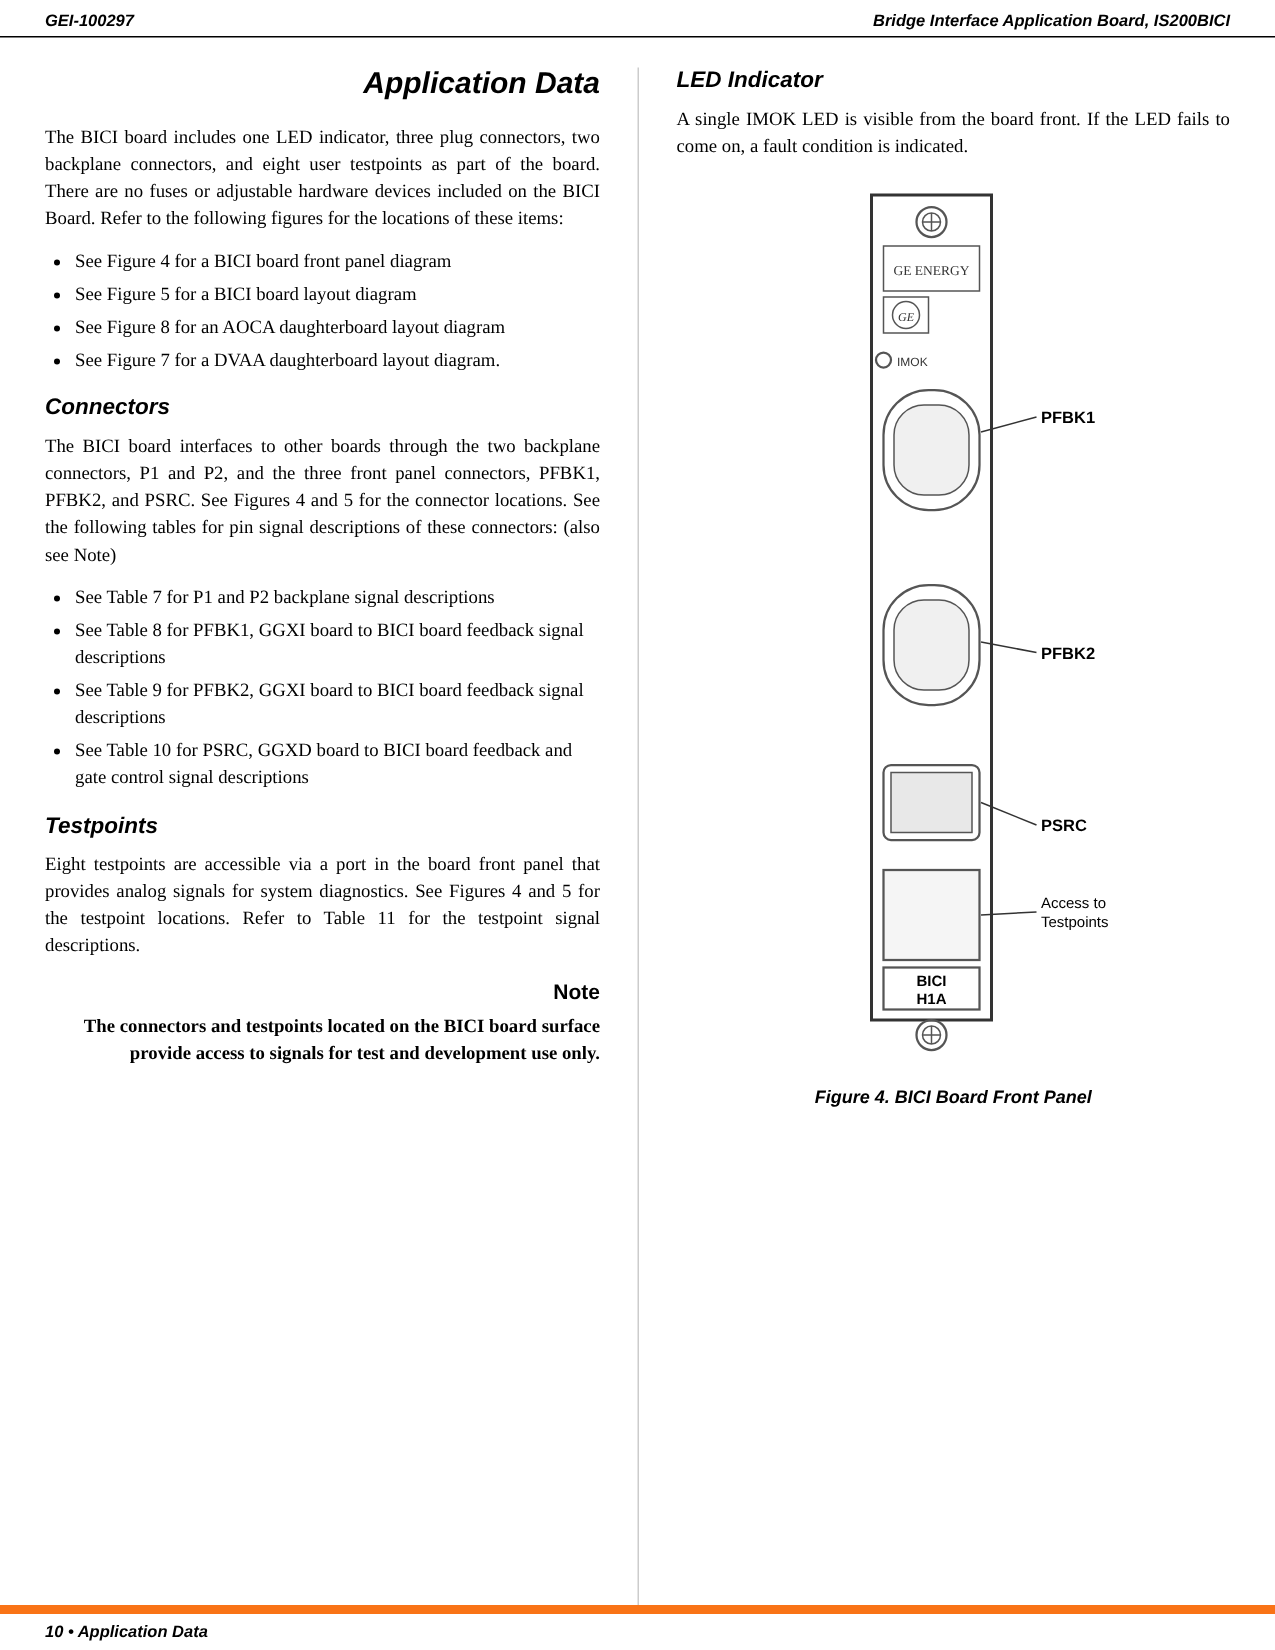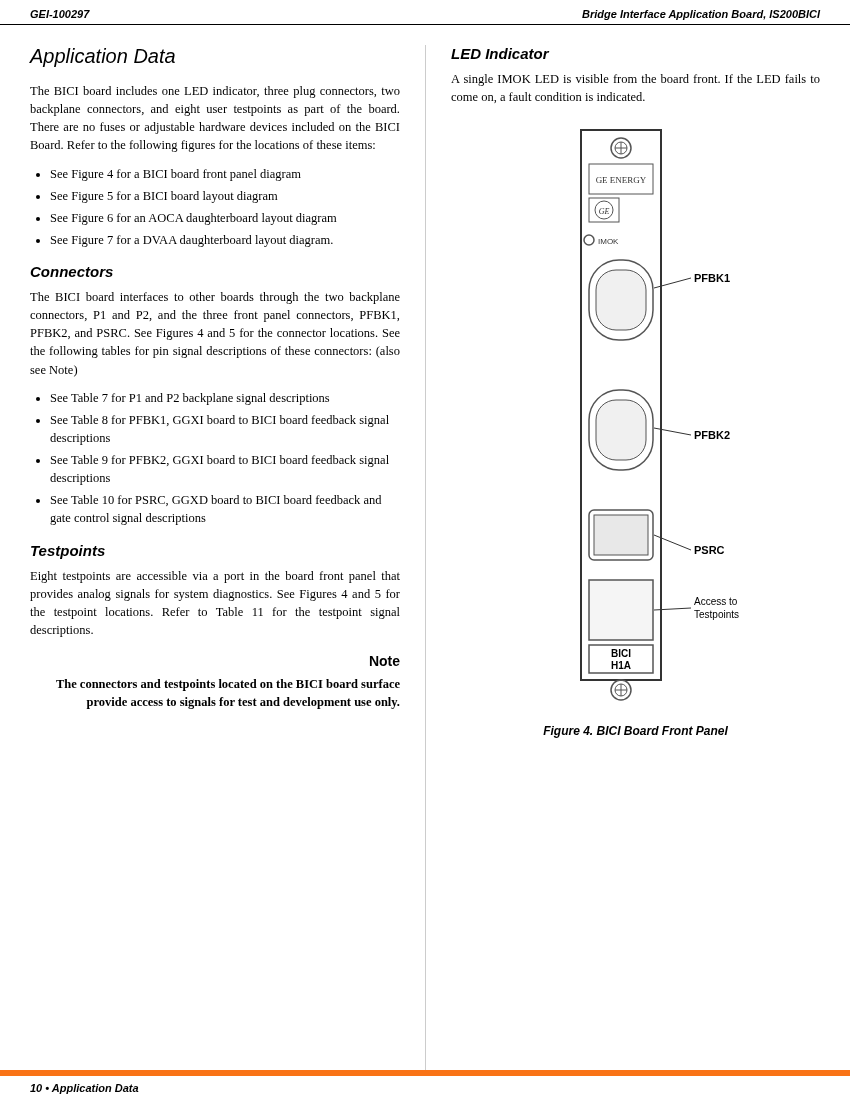--- a/index.html
+++ b/index.html
@@ -51,22 +51,22 @@
 
     
     .right-col {
       flex: 1;
     }
 
     .page-title {
       font-family: Arial, sans-serif;
       font-size: 20px;
       font-style: italic;
-      font-weight: normal;
-      text-align: left;
+      font-weight: bold;
+      text-align: right;
       margin-bottom: 14px;
     }
 
     .body-text {
       font-size: 12.5px;
       line-height: 1.45;
       margin-bottom: 10px;
       text-align: justify;
     }
 
@@ -168,21 +168,21 @@
 
     <div class="left-col">
 
       <div class="page-title">Application Data</div>
 
       <p class="body-text">The BICI board includes one LED indicator, three plug connectors, two backplane connectors, and eight user testpoints as part of the board. There are no fuses or adjustable hardware devices included on the BICI Board. Refer to the following figures for the locations of these items:</p>
 
       <ul class="bullet-list">
         <li><span>See Figure 4 for a BICI board front panel diagram</span></li>
         <li><span>See Figure 5 for a BICI board layout diagram</span></li>
-        <li><span>See Figure 6 for an AOCA daughterboard layout diagram</span></li>
+        <li><span>See Figure 8 for an AOCA daughterboard layout diagram</span></li>
         <li><span>See Figure 7 for a DVAA daughterboard layout diagram.</span></li>
       </ul>
 
       <div class="section-heading">Connectors</div>
 
       <p class="body-text">The BICI board interfaces to other boards through the two backplane connectors, P1 and P2, and the three front panel connectors, PFBK1, PFBK2, and PSRC. See Figures 4 and 5 for the connector locations. See the following tables for pin signal descriptions of these connectors: (also see Note)</p>
 
       <ul class="bullet-list">
         <li><span>See Table 7 for P1 and P2 backplane signal descriptions</span></li>
         <li><span>See Table 8 for PFBK1, GGXI board to BICI board feedback signal descriptions</span></li>

